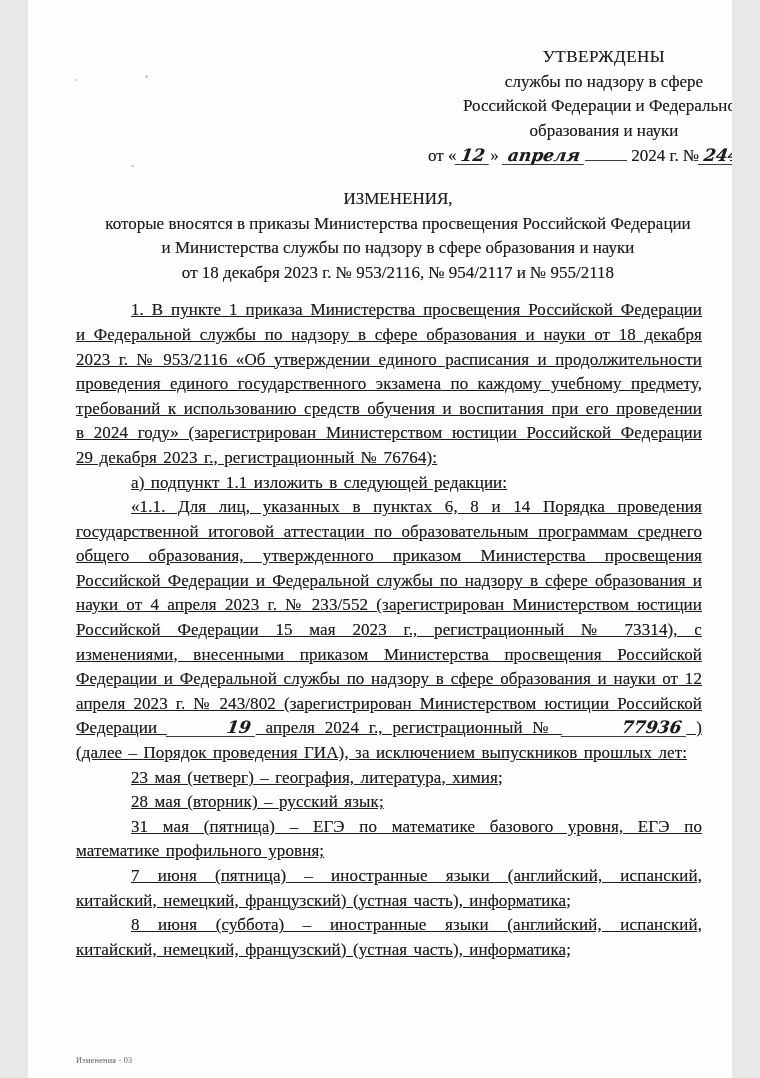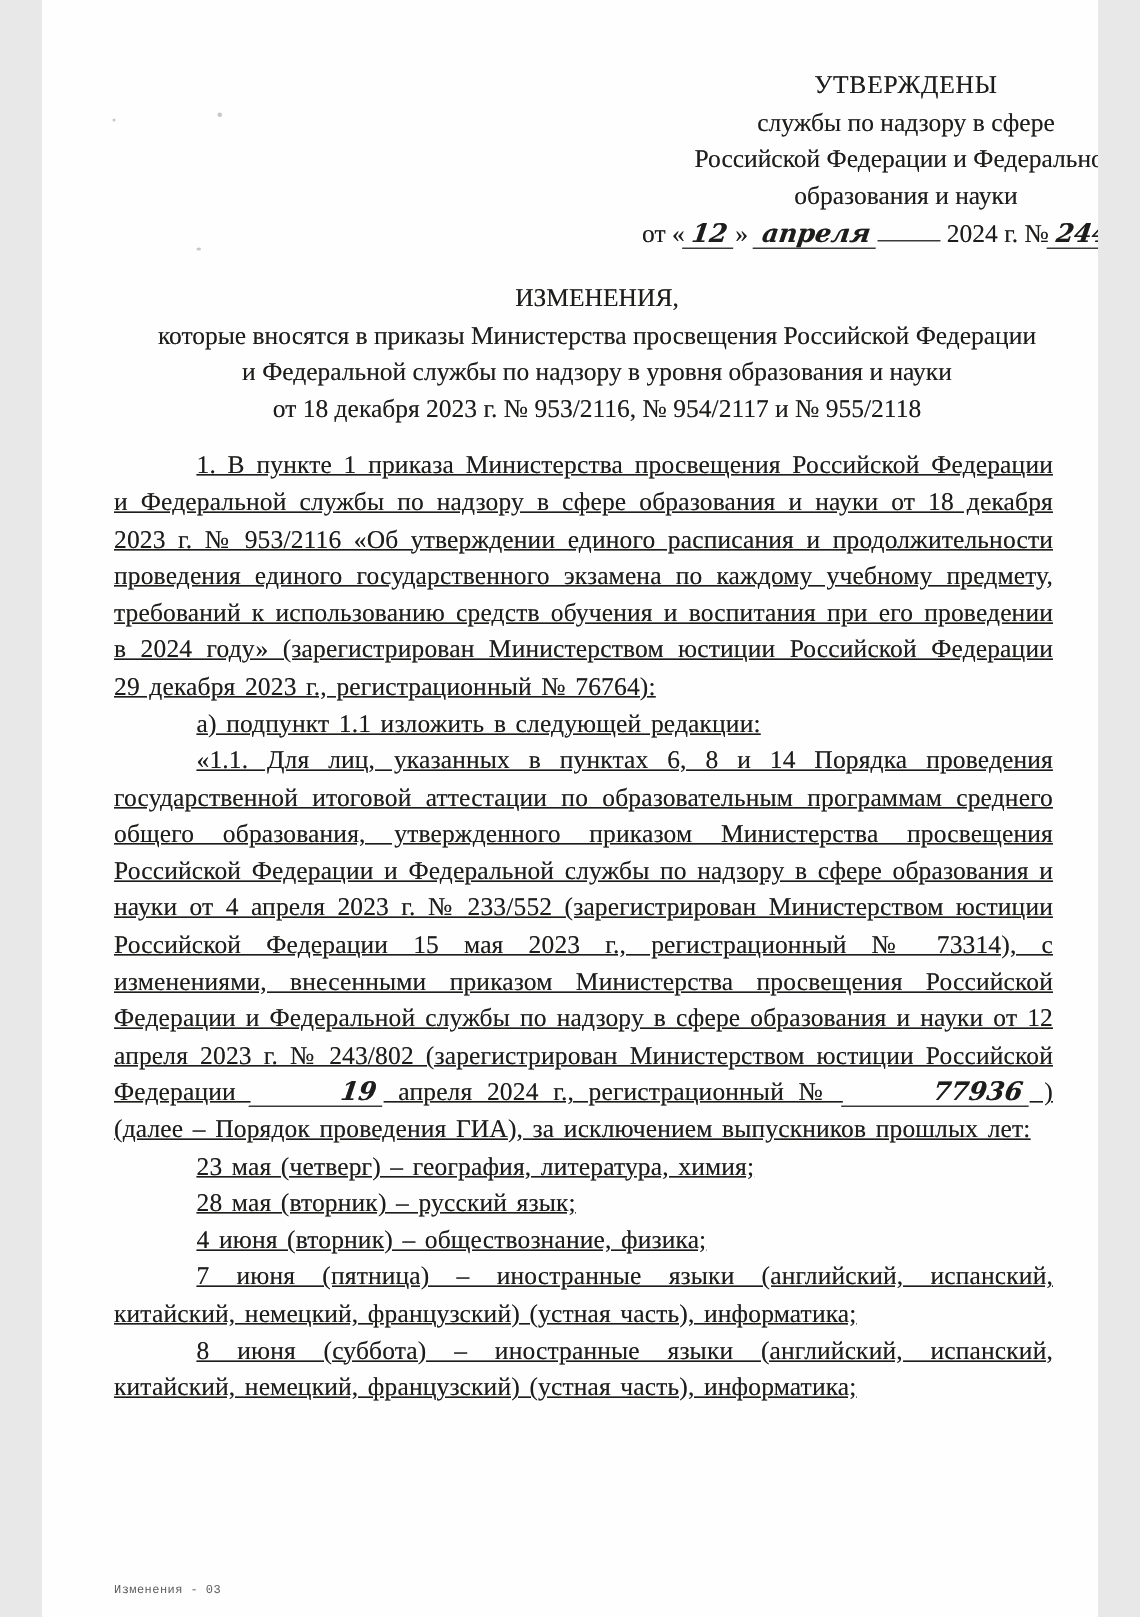--- a/index.html
+++ b/index.html
@@ -59,21 +59,21 @@
     line-height: 17px;
   }
   .footer-note {
     position: absolute;
     left: 48px;
     bottom: 12px;
     font-size: 8px;
     line-height: 10px;
     color: #5d5d5d;
     text-shadow: none;
-    font-family: Liberation Mono, monospace;
+    font-family: Liberation Serif, serif;
     letter-spacing: 0.3px;
   }
   .speck {
     position: absolute;
     background: #9a9a96;
     border-radius: 50%;
     opacity: 0.55;
   }
   .speck.s1 { left: 117px; top: 75px;  width: 3px; height: 3px; }
   .speck.s2 { left: 47px;  top: 79px;  width: 2px; height: 2px; }
@@ -94,30 +94,30 @@
     <div class="caps">УТВЕРЖДЕНЫ</div>
     <div>службы по надзору в сфере</div>
     <div>Российской Федерации и Федеральной</div>
     <div>образования и науки</div>
     <div class="date-line"><span>от «</span><span class="hand">12</span><span>» </span><span class="hand">апреля</span><span class="hand-blank"></span><span> 2024 г. №</span><span class="hand">244/803</span></div>
   </div>
 
   <div class="title-block">
     <div>ИЗМЕНЕНИЯ,</div>
     <div>которые вносятся в приказы Министерства просвещения Российской Федерации</div>
-    <div>и Федеральной службы по надзору в уровня образования и науки</div>
+    <div>и Министерства службы по надзору в сфере образования и науки</div>
     <div>от 18 декабря 2023 г. № 953/2116, № 954/2117 и № 955/2118</div>
   </div>
 
   <div class="body-block">
     <p>1. В пункте 1 приказа Министерства просвещения Российской Федерации и Федеральной службы по надзору в сфере образования и науки от 18 декабря 2023 г. № 953/2116 «Об утверждении единого расписания и продолжительности проведения единого государственного экзамена по каждому учебному предмету, требований к использованию средств обучения и воспитания при его проведении в 2024 году» (зарегистрирован Министерством юстиции Российской Федерации 29 декабря 2023 г., регистрационный № 76764):</p>
     <p>а) подпункт 1.1 изложить в следующей редакции:</p>
     <p><span>«1.1. Для лиц, указанных в пунктах 6, 8 и 14 Порядка проведения государственной итоговой аттестации по образовательным программам среднего общего образования, утвержденного приказом Министерства просвещения Российской Федерации и Федеральной службы по надзору в сфере образования и науки от 4 апреля 2023 г. № 233/552 (зарегистрирован Министерством юстиции Российской Федерации 15 мая 2023 г., регистрационный № 73314), с изменениями, внесенными приказом Министерства просвещения Российской Федерации и Федеральной службы по надзору в сфере образования и науки от 12 апреля 2023 г. № 243/802 (зарегистрирован Министерством юстиции Российской Федерации </span><span class="hand">19</span><span> апреля 2024 г., регистрационный № </span><span class="hand">77936</span><span> ) (далее – Порядок проведения ГИА), за исключением выпускников прошлых лет:</span></p>
     <p>23 мая (четверг) – география, литература, химия;</p>
     <p>28 мая (вторник) – русский язык;</p>
-    <p>4 июня (вторник) – обществознание, физика;</p>
+    <p>31 мая (пятница) – ЕГЭ по математике базового уровня, ЕГЭ по математике профильного уровня;</p>
     <p>7 июня (пятница) – иностранные языки (английский, испанский, китайский, немецкий, французский) (устная часть), информатика;</p>
     <p>8 июня (суббота) – иностранные языки (английский, испанский, китайский, немецкий, французский) (устная часть), информатика;</p>
   </div>
 
   <div class="footer-note">Изменения - 03</div>
 
 </div>
 
 </body></html>

